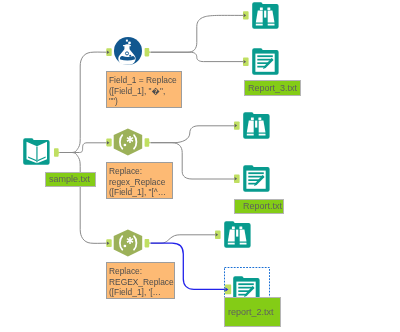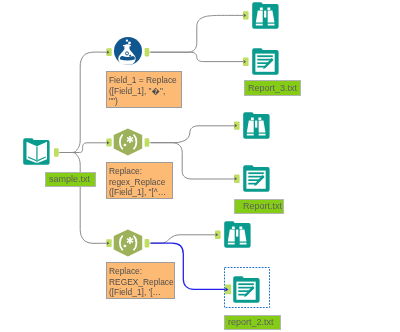--- a/index.html
+++ b/index.html
@@ -208,21 +208,21 @@
       <rect x="3.4" y="5.6" width="19.3" height="18.2" fill="#ffffff"></rect>
       <g fill="#089b8e">
         <rect x="5.3" y="7.3" width="15.5" height="1.8"></rect>
         <rect x="5.3" y="10.8" width="15.5" height="1.7"></rect>
         <rect x="5.3" y="14.3" width="11.8" height="1.7"></rect>
         <rect x="5.3" y="17.8" width="8.0" height="1.7"></rect>
       </g>
       <path fill="#089b8e" d="M19.55 10.0 L21.55 12.0 L13.55 20.0 L11.0 21.0 L12.0 18.45 Z"></path>
     </svg>
   </div>
-  <div class="lbl" style="left:224px;top:315px;width:57px;height:15px;">report_2.txt</div>
+  <div class="lbl" style="left:224px;top:297px;width:57px;height:30px;">report_2.txt</div>
 
   <svg class="wires" viewBox="0 0 400 332">
     <g fill="#c0df62">
       <rect x="106.3" y="48.2" width="5.4" height="7.8" rx="0.8"></rect>
       <path d="M145.4 47.9 h3.0 a0.8 0.8 0 0 1 0.8 0.8 v2.4 l1.3 1.1 l-1.3 1.1 v2.3 a0.8 0.8 0 0 1 -0.8 0.8 h-3.0 a0.8 0.8 0 0 1 -0.8 -0.8 v-6.9 a0.8 0.8 0 0 1 0.8 -0.8 z"></path>
       <path d="M54.8 148.3 h3.0 a0.8 0.8 0 0 1 0.8 0.8 v2.4 l1.3 1.1 l-1.3 1.1 v2.3 a0.8 0.8 0 0 1 -0.8 0.8 h-3.0 a0.8 0.8 0 0 1 -0.8 -0.8 v-6.9 a0.8 0.8 0 0 1 0.8 -0.8 z"></path>
       <rect x="106.3" y="138.6" width="5.4" height="7.8" rx="0.8"></rect>
       <path d="M145.4 138.3 h3.0 a0.8 0.8 0 0 1 0.8 0.8 v2.4 l1.3 1.1 l-1.3 1.1 v2.3 a0.8 0.8 0 0 1 -0.8 0.8 h-3.0 a0.8 0.8 0 0 1 -0.8 -0.8 v-6.9 a0.8 0.8 0 0 1 0.8 -0.8 z"></path>
       <rect x="106.3" y="239.2" width="5.4" height="7.8" rx="0.8"></rect>
       <path d="M145.4 238.9 h3.0 a0.8 0.8 0 0 1 0.8 0.8 v2.4 l1.3 1.1 l-1.3 1.1 v2.3 a0.8 0.8 0 0 1 -0.8 0.8 h-3.0 a0.8 0.8 0 0 1 -0.8 -0.8 v-6.9 a0.8 0.8 0 0 1 0.8 -0.8 z"></path>

